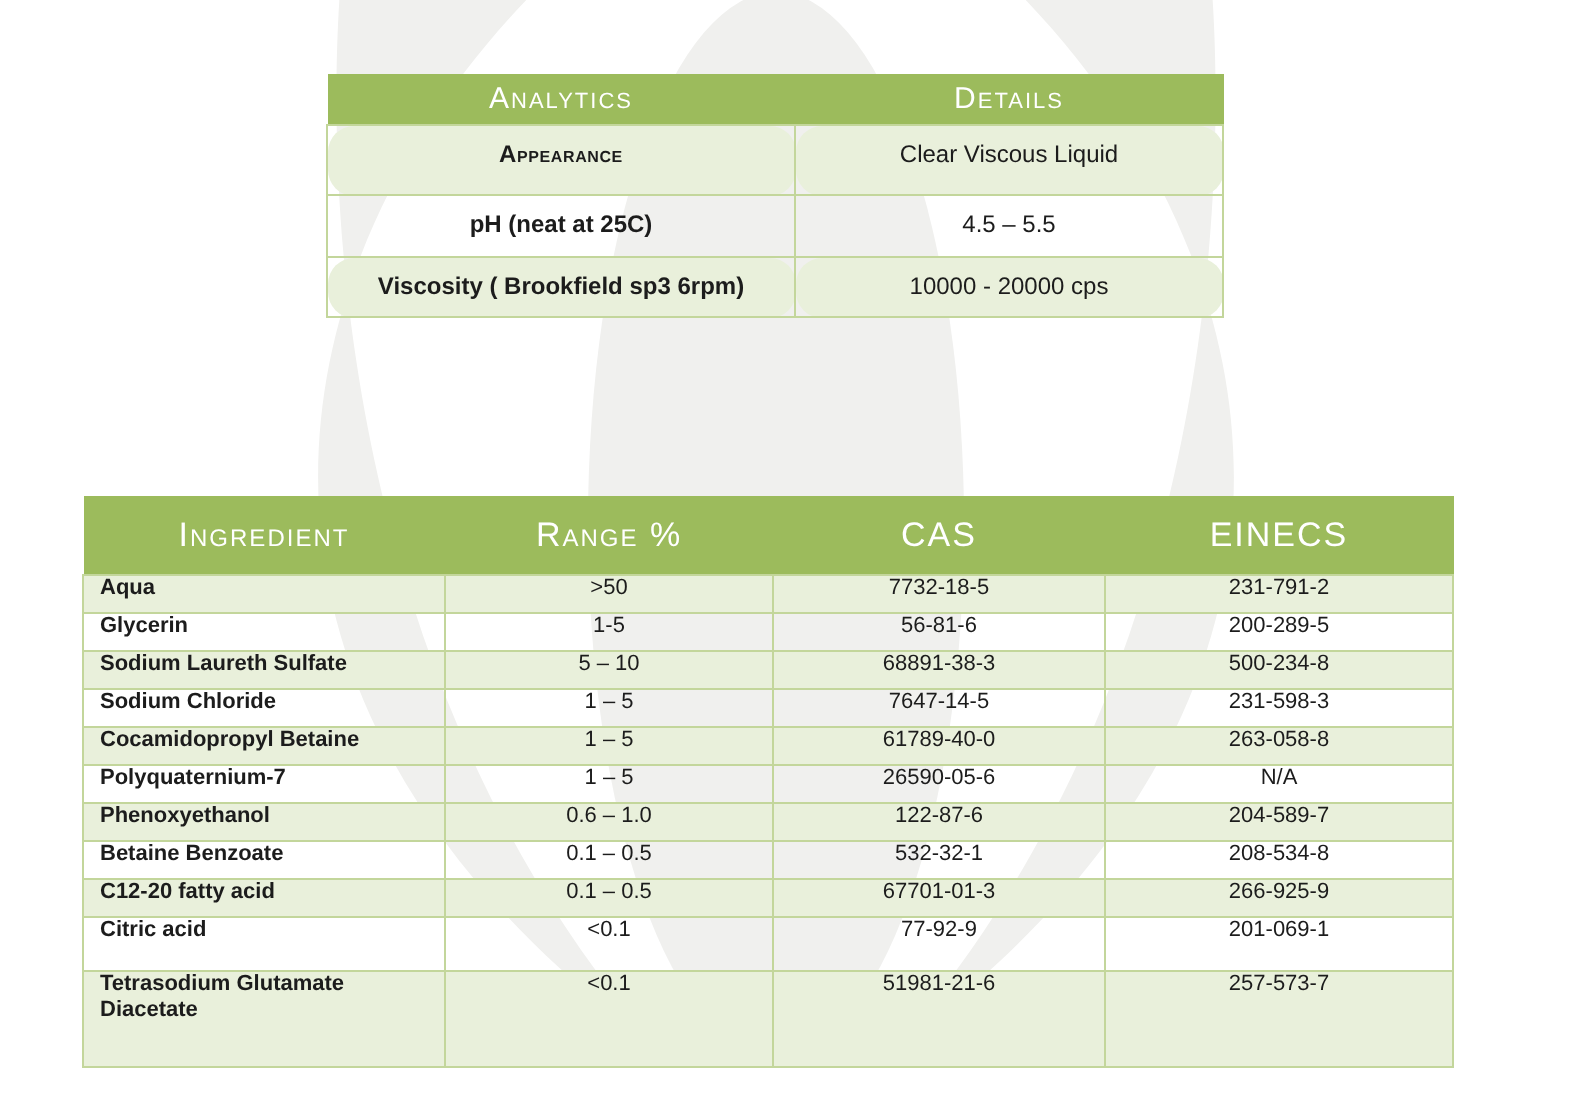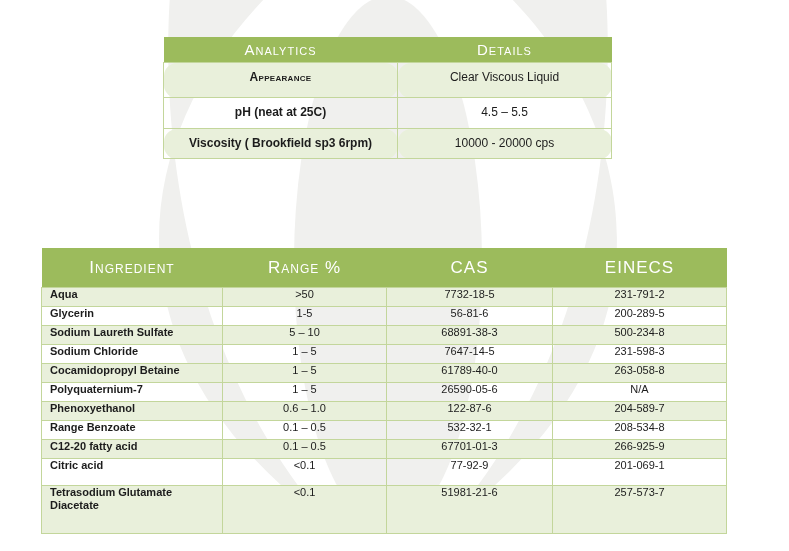--- a/index.html
+++ b/index.html
@@ -126,21 +126,21 @@
       <td>26590-05-6</td>
       <td>N/A</td>
     </tr>
         <tr class="band">
       <td class="ing">Phenoxyethanol</td>
       <td>0.6 – 1.0</td>
       <td>122-87-6</td>
       <td>204-589-7</td>
     </tr>
         <tr>
-      <td class="ing">Range Benzoate</td>
+      <td class="ing">Betaine Benzoate</td>
       <td>0.1 – 0.5</td>
       <td>532-32-1</td>
       <td>208-534-8</td>
     </tr>
         <tr class="band">
       <td class="ing">C12-20 fatty acid</td>
       <td>0.1 – 0.5</td>
       <td>67701-01-3</td>
       <td>266-925-9</td>
     </tr>

